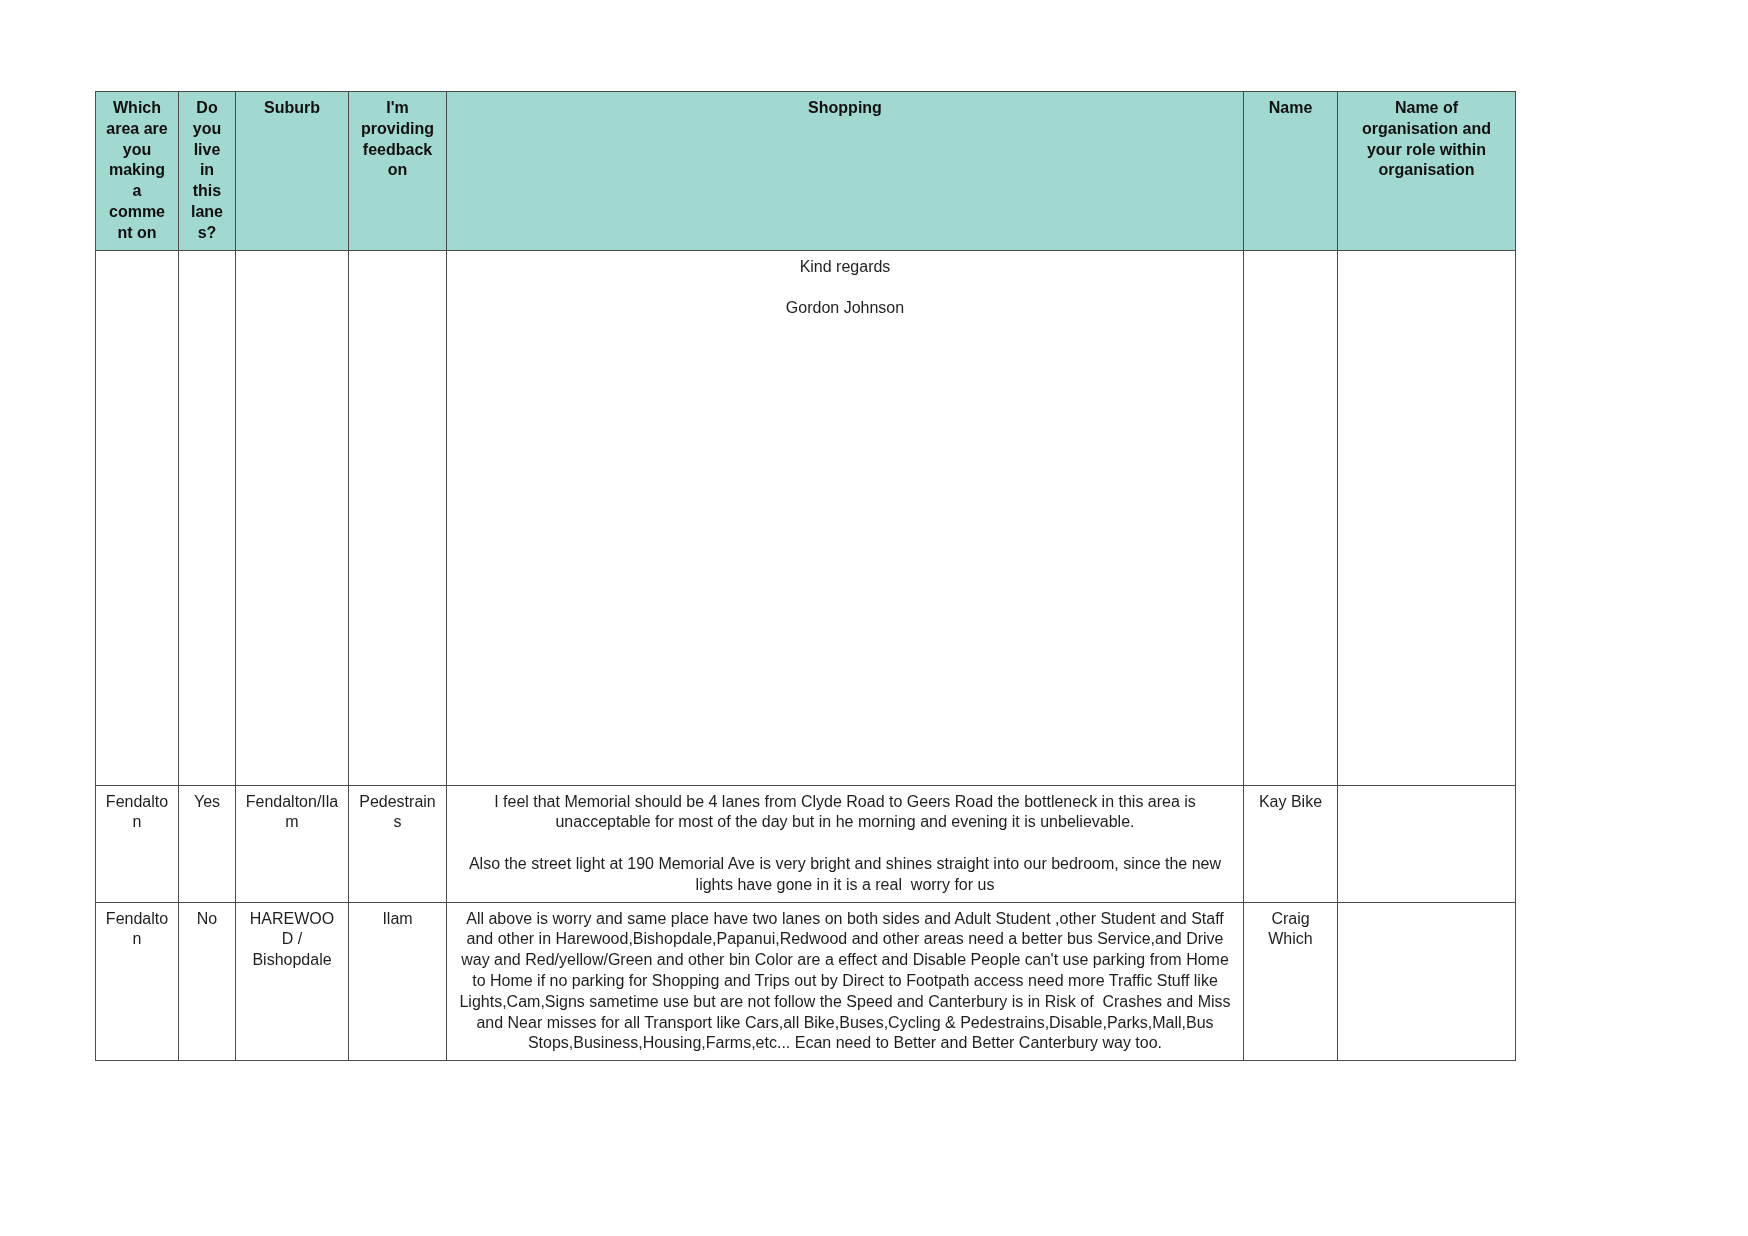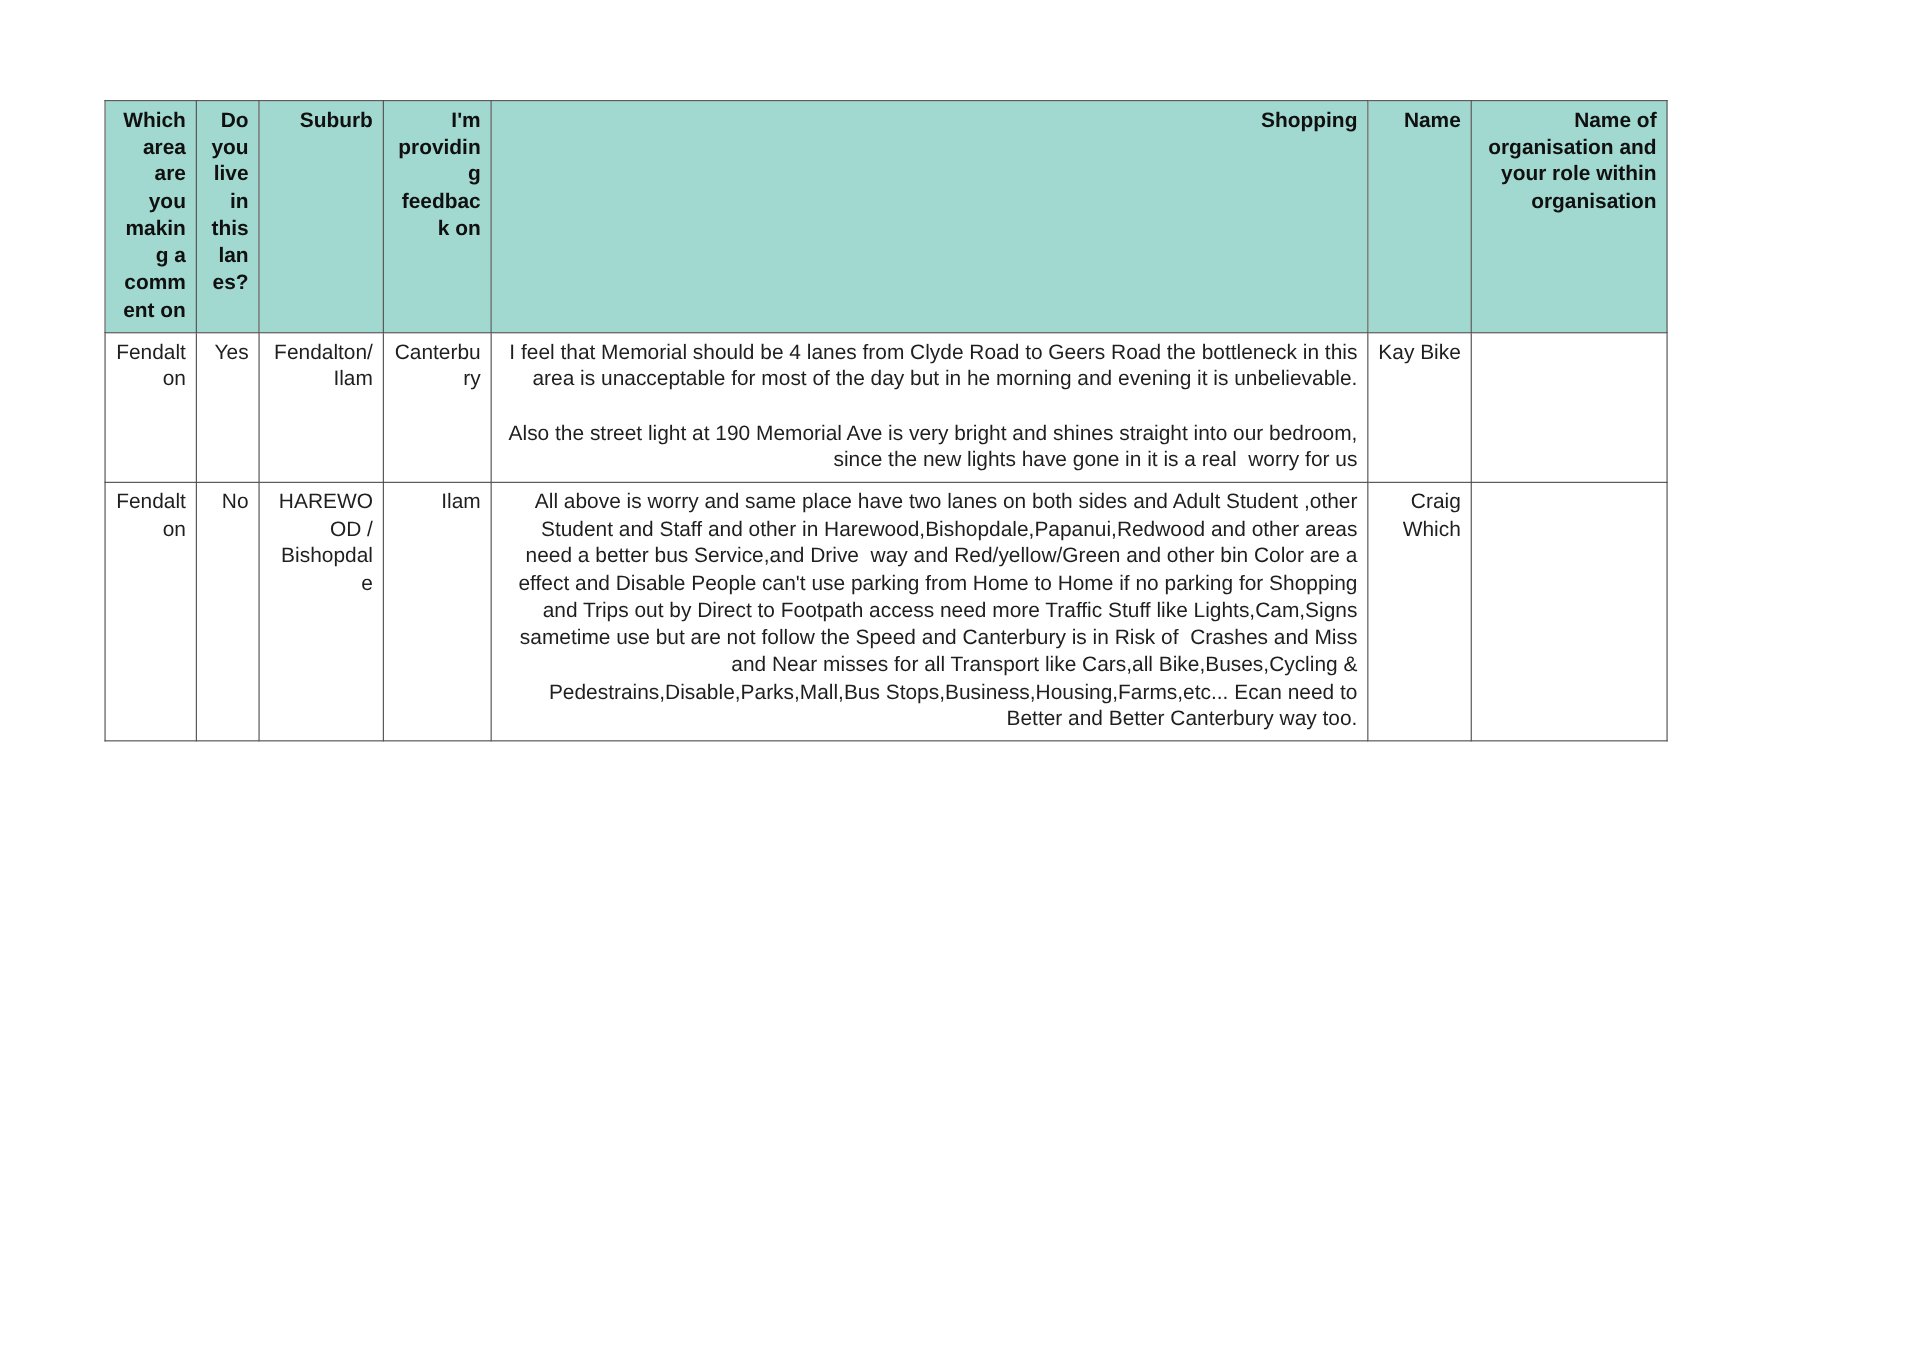--- a/index.html
+++ b/index.html
@@ -19,23 +19,23 @@
     left: 95px;
     top: 91px;
     width: 1420px;
     border-collapse: collapse;
     table-layout: fixed;
   }
   .feedback-table th,
   .feedback-table td {
     border: 1px solid var(--border-color, #4a4a4a);
     vertical-align: top;
-    text-align: right;
+    text-align: center;
     padding: 6px 9px 6px 9px;
-    font-size: 19px;
+    font-size: 16px;
     line-height: 1.3;
     color: var(--text-color, #1f1f1f);
     overflow: hidden;
     word-wrap: break-word;
   }
   .feedback-table th {
     background: var(--header-bg, #a1d8cf);
     font-weight: bold;
     color: #101010;
   }
@@ -62,25 +62,36 @@
         <th>Which area are you making a comment on</th>
         <th>Do you live in this lanes?</th>
         <th>Suburb</th>
         <th>I'm providing feedback on</th>
         <th>Shopping</th>
         <th>Name</th>
         <th>Name of organisation and your role within organisation</th>
       </tr>
     </thead>
     <tbody>
+      <tr style="height:535px;">
+        <td></td>
+        <td></td>
+        <td></td>
+        <td></td>
+        <td class="prewrap">Kind regards
+
+Gordon Johnson</td>
+        <td></td>
+        <td></td>
+      </tr>
       <tr style="height:107px;">
         <td>Fendalton</td>
         <td>Yes</td>
         <td>Fendalton/Ilam</td>
-        <td>Canterbury</td>
+        <td>Pedestrains</td>
         <td class="prewrap">I feel that Memorial should be 4 lanes from Clyde Road to Geers Road the bottleneck in this area is unacceptable for most of the day but in he morning and evening it is unbelievable.
 
 Also the street light at 190 Memorial Ave is very bright and shines straight into our bedroom, since the new lights have gone in it is a real  worry for us</td>
         <td>Kay Bike</td>
         <td></td>
       </tr>
       <tr style="height:118px;">
         <td>Fendalton</td>
         <td>No</td>
         <td>HAREWOOD / Bishopdale</td>

